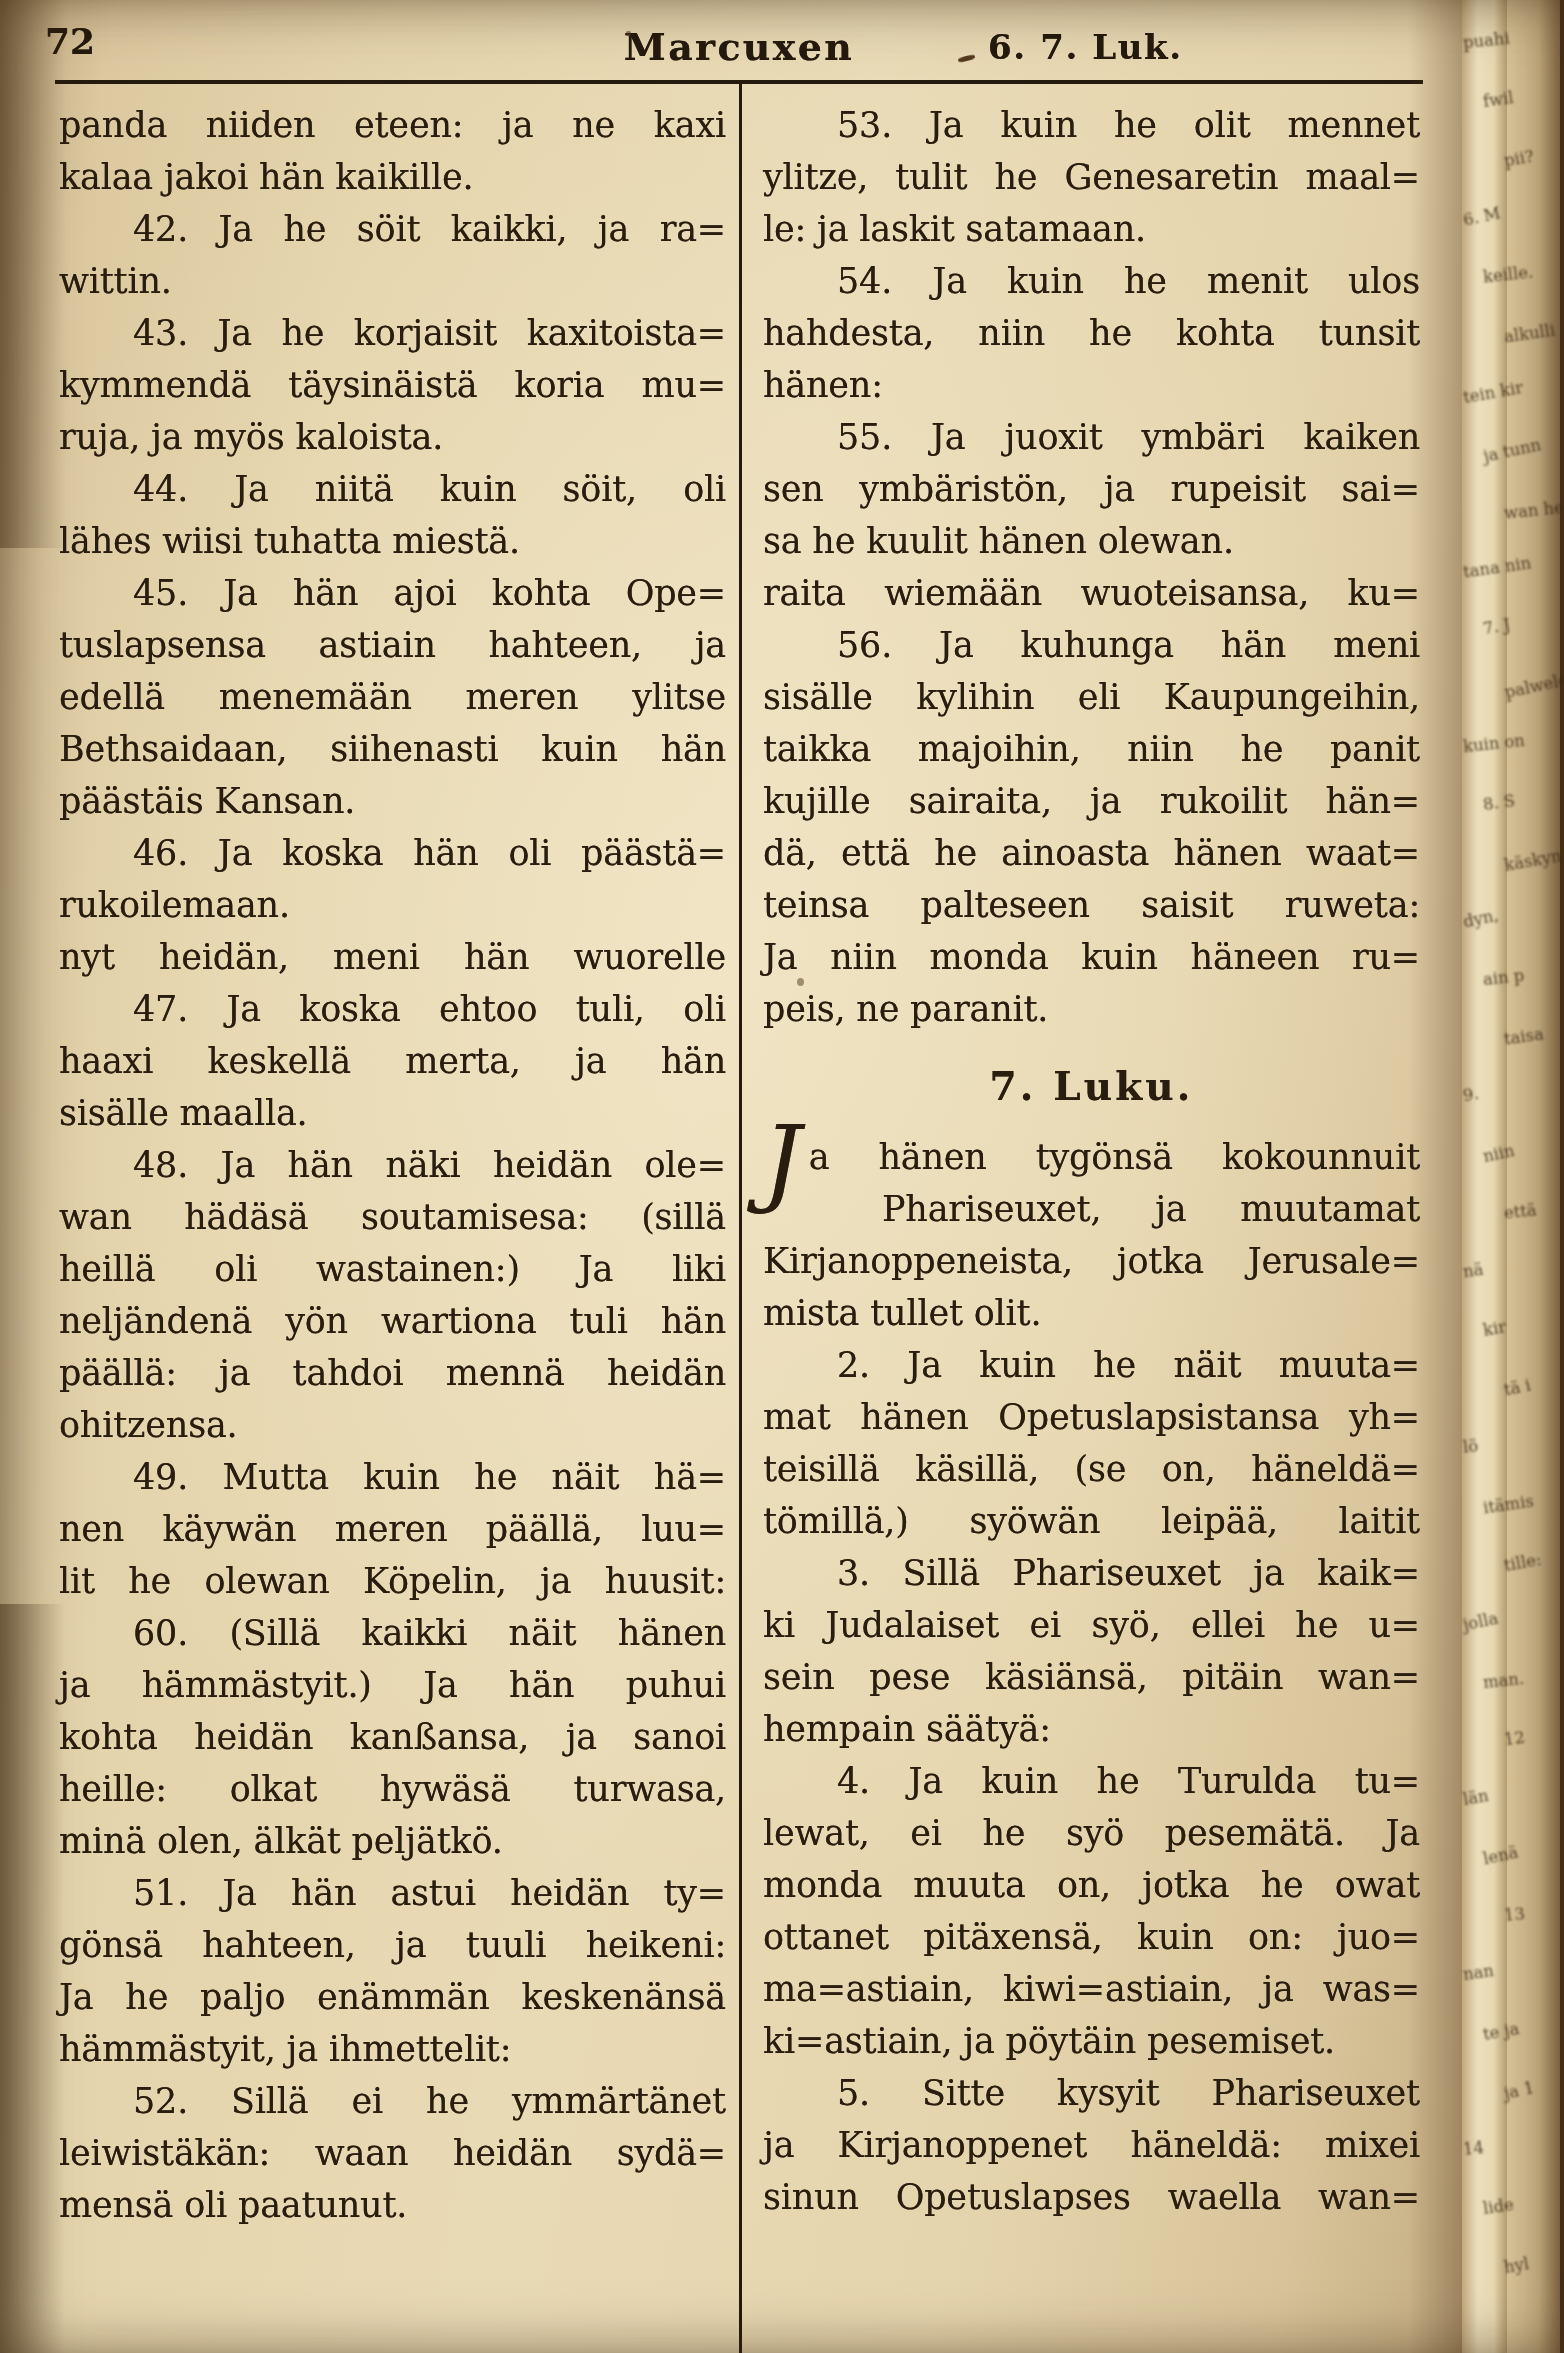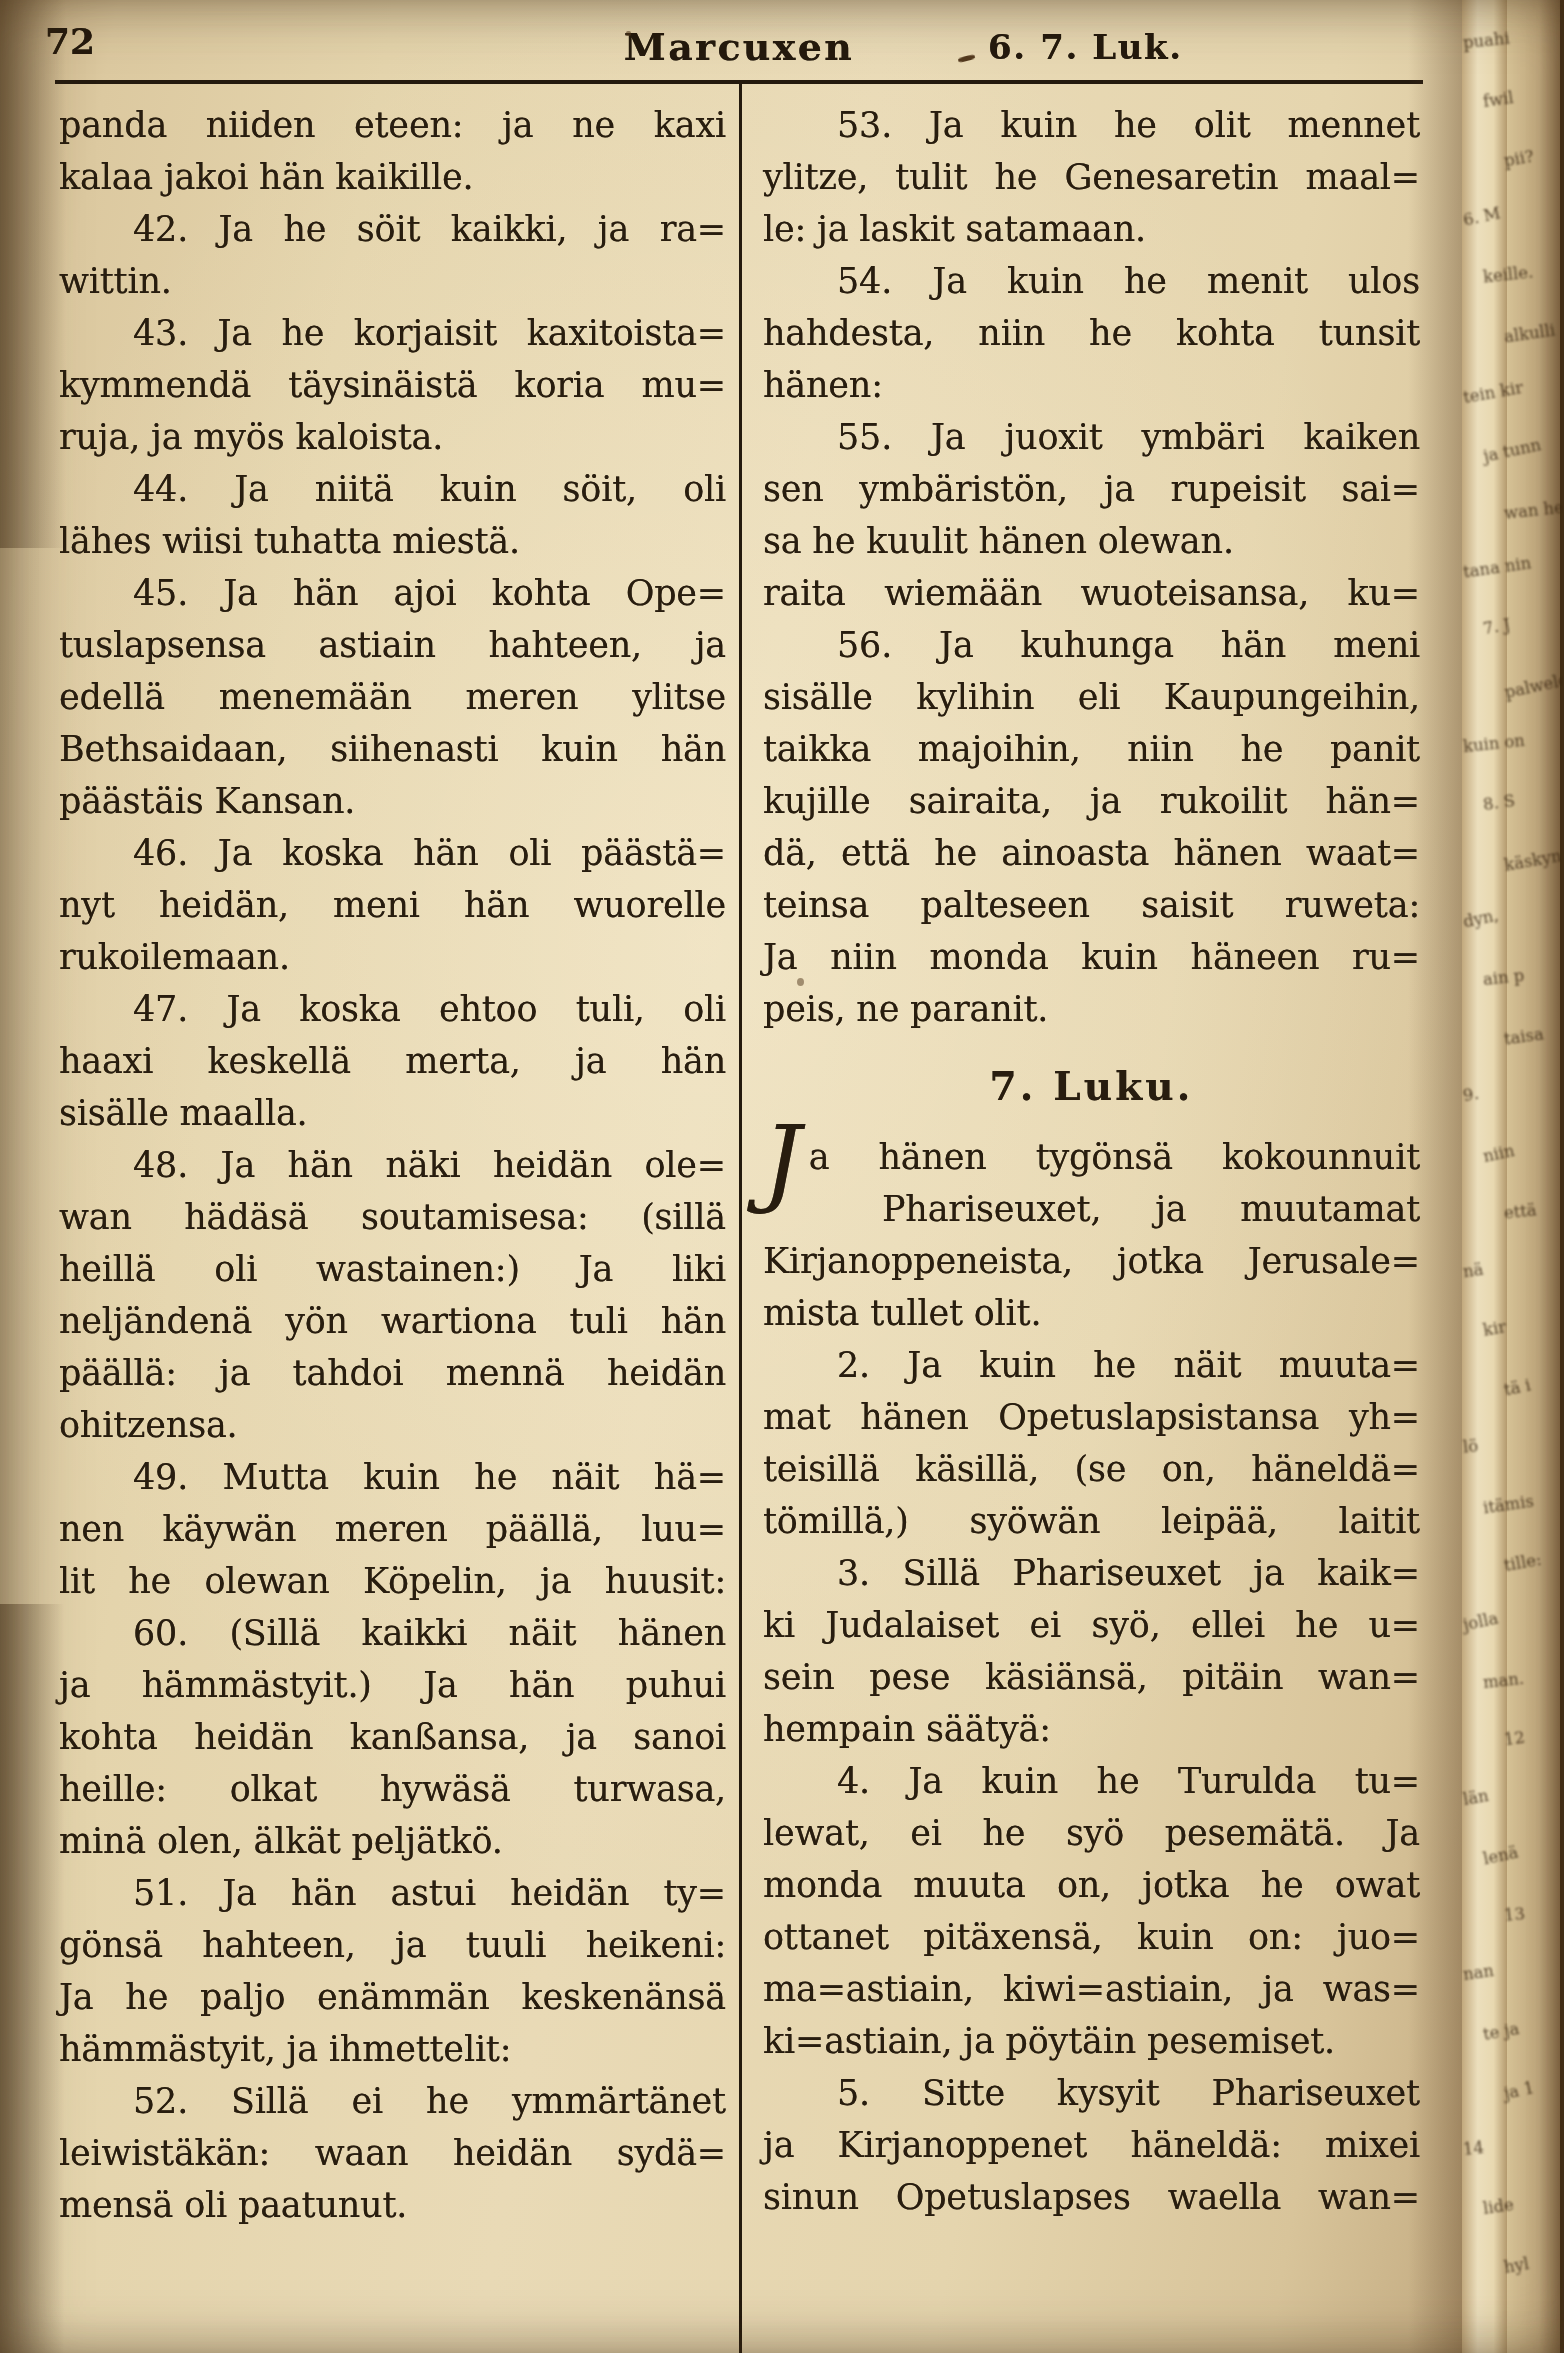--- a/index.html
+++ b/index.html
@@ -82,22 +82,22 @@
         <div class="line j">kymmendä täysinäistä koria mu=</div>
         <div class="line">ruja, ja myös kaloista.</div>
         <div class="line j i">44. Ja niitä kuin söit, oli</div>
         <div class="line">lähes wiisi tuhatta miestä.</div>
         <div class="line j i">45. Ja hän ajoi kohta Ope=</div>
         <div class="line j">tuslapsensa astiain hahteen, ja</div>
         <div class="line j">edellä menemään meren ylitse</div>
         <div class="line j">Bethsaidaan, siihenasti kuin hän</div>
         <div class="line">päästäis Kansan.</div>
         <div class="line j i">46. Ja koska hän oli päästä=</div>
+        <div class="line">rukoilemaan.</div>
         <div class="line j">nyt heidän, meni hän wuorelle</div>
-        <div class="line">rukoilemaan.</div>
         <div class="line j i">47. Ja koska ehtoo tuli, oli</div>
         <div class="line j">haaxi keskellä merta, ja hän</div>
         <div class="line">sisälle maalla.</div>
         <div class="line j i">48. Ja hän näki heidän ole=</div>
         <div class="line j">wan hädäsä soutamisesa: (sillä</div>
         <div class="line j">heillä oli wastainen:) Ja liki</div>
         <div class="line j">neljändenä yön wartiona tuli hän</div>
         <div class="line j">päällä: ja tahdoi mennä heidän</div>
         <div class="line">ohitzensa.</div>
         <div class="line j i">49. Mutta kuin he näit hä=</div>

